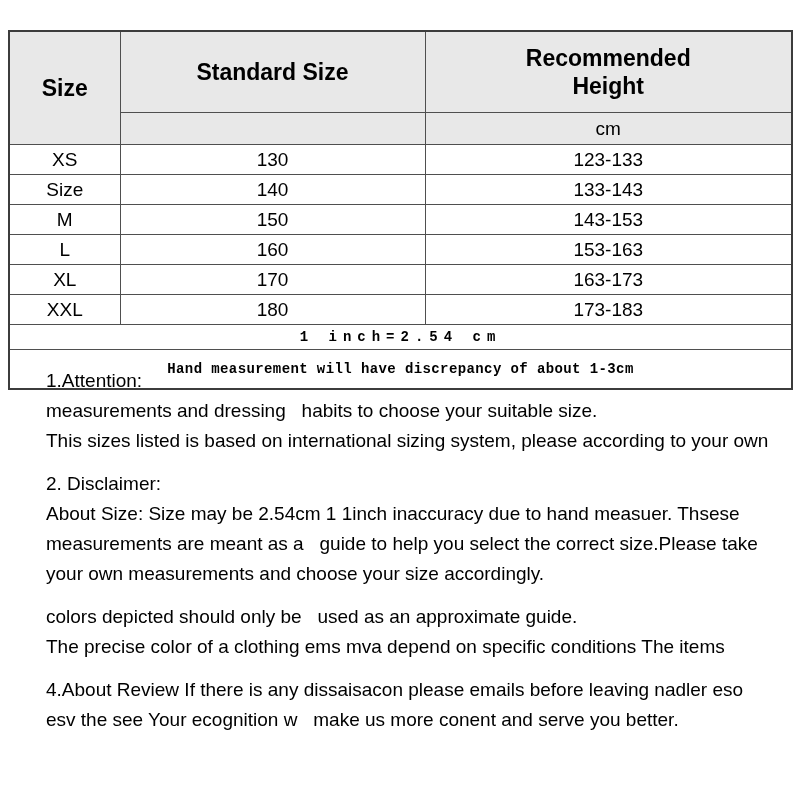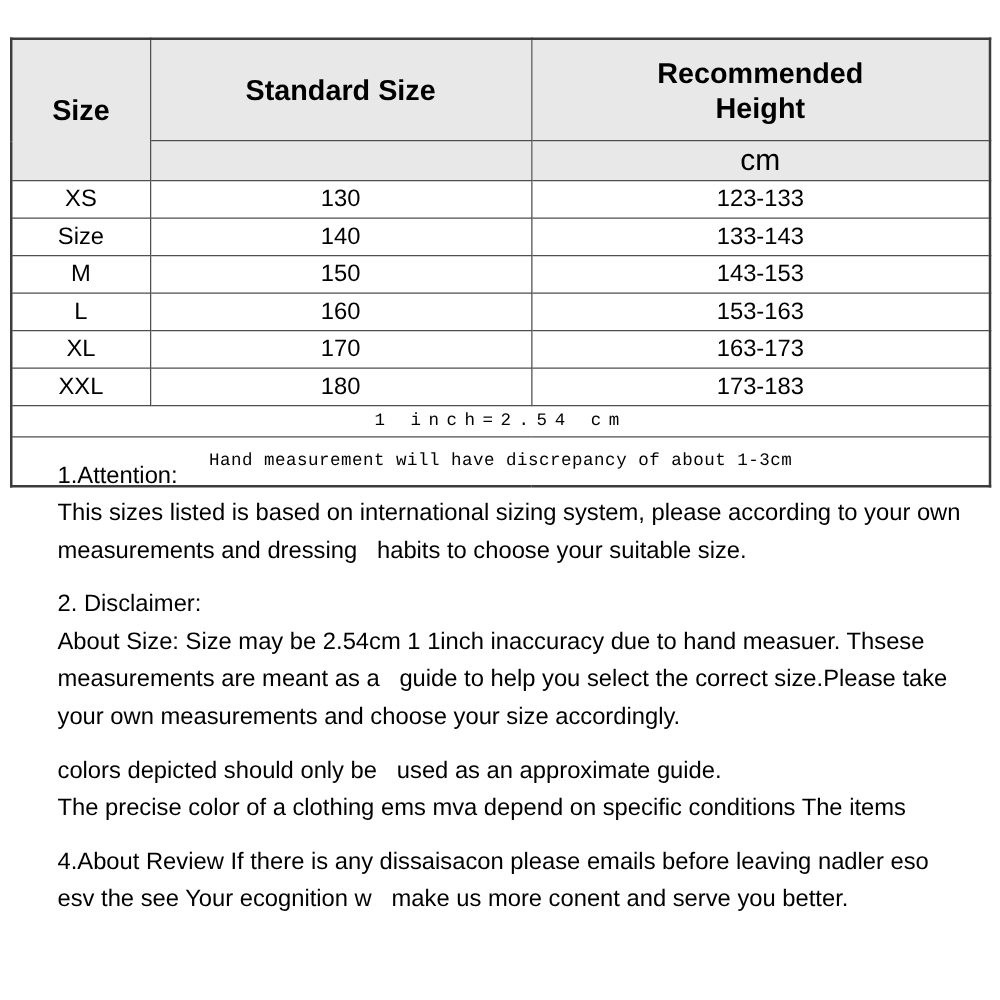--- a/index.html
+++ b/index.html
@@ -34,35 +34,35 @@
   .hdr {
     background: #e8e8e8;
     font-weight: bold;
     font-size: 23px;
   }
   tr.hdr-row-main { height: 61px; }
   tr.hdr-row-sub  { height: 32px; }
   .hdr-sub {
     background: #e8e8e8;
     font-weight: normal;
-    font-size: 24px;
+    font-size: 19px;
   }
   .hdr-wrap {
     width: 210px;
     margin: 12px auto;
     line-height: 28px;
   }
   tr.data-row { height: 30px; }
   td.cell { font-size: 19px; }
 
   tr.note-row-1 { height: 25px; }
   tr.note-row-2 { height: 39px; }
   td.note {
     font-family: "Liberation Mono", monospace;
-    font-weight: normal;
+    font-weight: bold;
     margin-top: 20px;
   }
   td.note-1 { font-size: 14px; letter-spacing: 6px; }
   td.note-2 { font-size: 14px; letter-spacing: 0.4px; }
 
   
   .paragraphs {
     position: absolute;
     left: 10px;
     top: 366px;
@@ -131,22 +131,22 @@
     </tr>
     <tr class="note-row-2">
       <td class="note note-2" colspan="3">Hand measurement will have discrepancy of about 1-3cm</td>
     </tr>
   </tbody>
 </table>
 
 <div class="paragraphs">
   <div class="paragraph">
     <div class="para-line">1.Attention:</div>
+    <div class="para-line">measurements and dressing   habits to choose your suitable size.</div>
     <div class="para-line">This sizes listed is based on international sizing system, please according to your own</div>
-    <div class="para-line">measurements and dressing   habits to choose your suitable size.</div>
   </div>
   <div class="paragraph">
     <div class="para-line">2. Disclaimer:</div>
     <div class="para-line">About Size: Size may be 2.54cm 1 1inch inaccuracy due to hand measuer. Thsese</div>
     <div class="para-line">measurements are meant as a   guide to help you select the correct size.Please take</div>
     <div class="para-line">your own measurements and choose your size accordingly.</div>
   </div>
   <div class="paragraph">
     <div class="para-line">colors depicted should only be   used as an approximate guide.</div>
     <div class="para-line">The precise color of a clothing ems mva depend on specific conditions The items</div>

